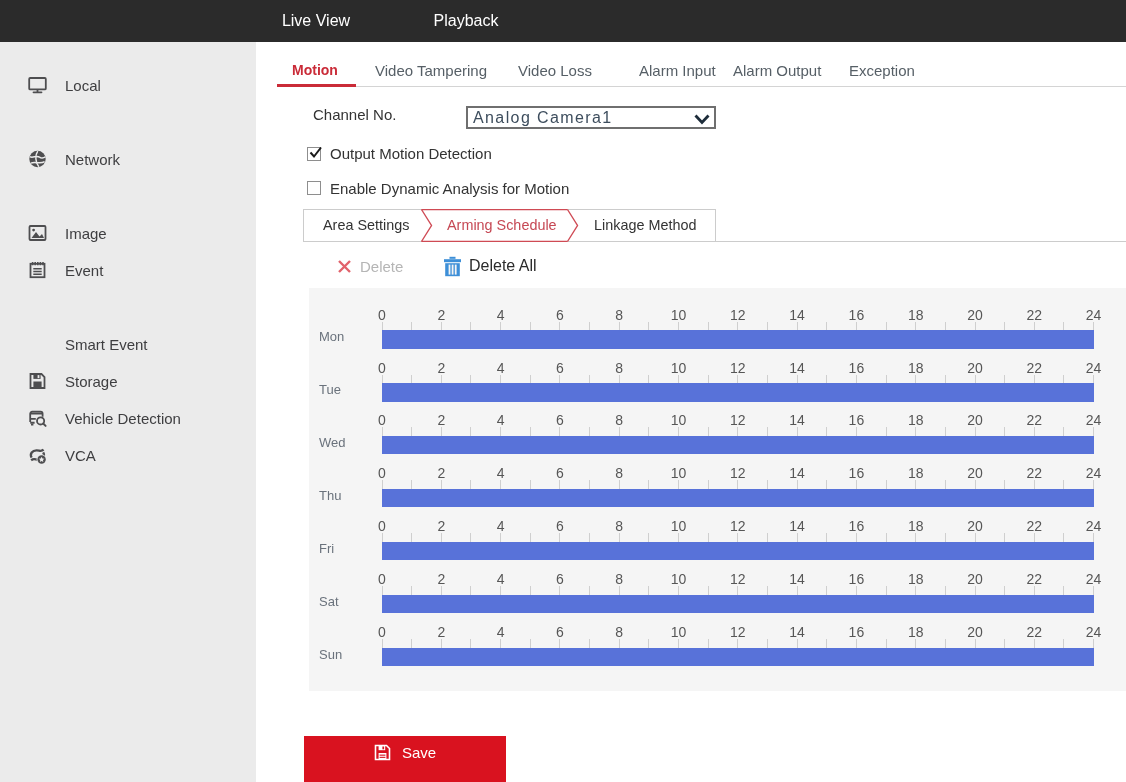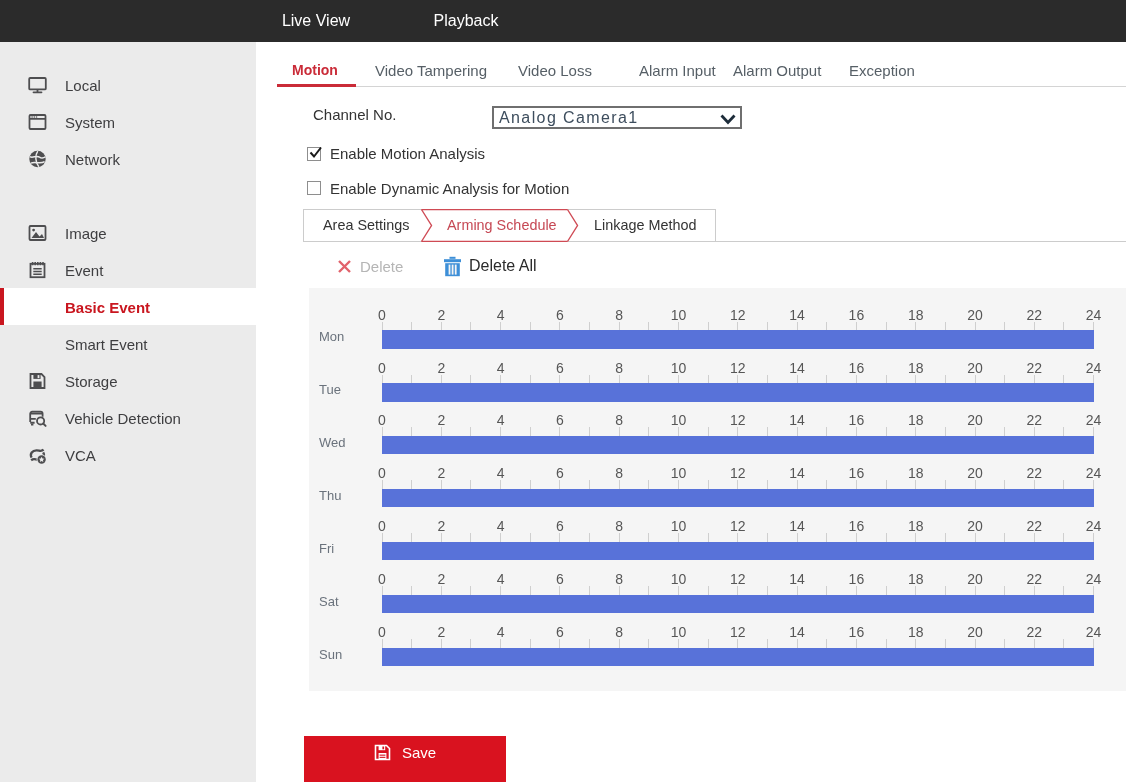--- a/index.html
+++ b/index.html
@@ -40,34 +40,20 @@
 <div class="mi" style="top:24px;">
       <div class="ic"><svg width="21" height="21" viewBox="0 0 21 21">
           <g fill="none" stroke="#4e4e50" stroke-width="1.8">
             <rect x="2.2" y="3.5" width="16.6" height="11.4" rx="1"></rect>
             <path d="M10.5 15v2.6"></path>
             <path d="M6.5 17.8h8" stroke-linecap="round"></path>
           </g>
         </svg></div>
       <div class="txt">Local</div>
     </div>
-<div class="mi" style="top:61px;">
-      <div class="ic"><svg width="21" height="21" viewBox="0 0 21 21">
-          <g fill="none" stroke="#4e4e50" stroke-width="1.8">
-            <rect x="2.5" y="3.5" width="16" height="14" rx="1"></rect>
-            <path d="M2.5 7.4h16"></path>
-          </g>
-          <g fill="#4e4e50">
-            <rect x="4.4" y="4.9" width="1.4" height="1.2"></rect>
-            <rect x="6.6" y="4.9" width="1.4" height="1.2"></rect>
-            <rect x="8.8" y="4.9" width="1.4" height="1.2"></rect>
-          </g>
-        </svg></div>
-      <div class="txt">System</div>
-    </div>
 <div class="mi" style="top:98px;">
       <div class="ic"><svg width="21" height="21" viewBox="0 0 21 21">
           <circle cx="10.5" cy="10.5" r="8.2" fill="#4e4e50"></circle>
           <g stroke="#ebebeb" stroke-width="1.5" fill="none">
             <path d="M3 8.2 C6 10.2,9 6.2,12.5 8.6 C15 10.3,17.5 9,18.3 8.2"></path>
             <path d="M4 14.6 C8 12.6,13 16,17.6 13.2"></path>
             <path d="M10.8 2.6 C7.8 6.5,8.3 14,11.8 18.2"></path>
           </g>
         </svg></div>
       <div class="txt">Network</div>
@@ -84,24 +70,20 @@
       <div class="ic"><svg width="21" height="21" viewBox="0 0 21 21">
           <rect x="3.5" y="4.3" width="14" height="13.4" fill="none" stroke="#4e4e50" stroke-width="1.8"></rect>
           <g stroke="#4e4e50" stroke-width="1.6">
             <path d="M5.6 2.4v3.4M8.2 2.4v3.4M10.8 2.4v3.4M13.4 2.4v3.4M16 2.4v3.4"></path>
           </g>
           <g stroke="#4e4e50" stroke-width="1.5">
             <path d="M6.3 9.3h8.4M6.3 12h8.4M6.3 14.7h8.4"></path>
           </g>
         </svg></div>
       <div class="txt">Event</div>
-    </div>
-<div class="mi misel" style="top:246px;">
-      <div class="bar"></div>
-      <div class="txt">Basic Event</div>
     </div>
 <div class="mi" style="top:283px;">
       <div class="txt">Smart Event</div>
     </div>
 <div class="mi" style="top:320px;">
       <div class="ic"><svg width="21" height="21" viewBox="0 0 21 21">
           <path d="M3.5 3.5h11l3 3v11h-14z" fill="none" stroke="#4e4e50" stroke-width="1.8"></path>
           <rect x="6.4" y="3.8" width="7.2" height="4.6" fill="#4e4e50"></rect>
           <rect x="10.6" y="4.6" width="1.8" height="3" fill="#ebebeb"></rect>
           <rect x="6.4" y="11" width="8.2" height="6" fill="#4e4e50"></rect>
@@ -137,32 +119,32 @@
 </div>
 <div id="tabline"></div>
 <div id="tabred"></div>
 <div class="abs" style="left:292px;top:62px;font-size:14px;color:#ca2b38;font-weight:bold;">Motion</div>
 <div class="abs" style="left:375px;top:62px;font-size:15px;color:#565f66;font-weight:normal;">Video Tampering</div>
 <div class="abs" style="left:518px;top:62px;font-size:15px;color:#565f66;font-weight:normal;">Video Loss</div>
 <div class="abs" style="left:625px;top:62px;font-size:15px;color:#565f66;font-weight:normal;margin-left:14px;">Alarm Input</div>
 <div class="abs" style="left:733px;top:62px;font-size:15px;color:#565f66;font-weight:normal;">Alarm Output</div>
 <div class="abs" style="left:849px;top:62px;font-size:15px;color:#565f66;font-weight:normal;">Exception</div>
 <div class="lbl" style="left:313px;top:106px;">Channel No.</div>
-<div class="abs" style="left:492px;top:106px;width:250px;height:23px;border:2px solid #6f6f6f;background:#fff;text-align:right;">
+<div class="abs" style="left:466px;top:106px;width:250px;height:23px;border:2px solid #6f6f6f;background:#fff;text-align:right;">
   <div class="abs" style="left:5px;top:0.5px;font-size:16px;letter-spacing:1.4px;color:#3d4d5d;">Analog Camera1</div>
   <svg class="abs" style="right:4px;top:6px;" width="16" height="12" viewBox="0 0 16 12">
       <path d="M1.5 1.5 L8 8.5 L14.5 1.5" fill="none" stroke="#1d2c3a" stroke-width="2.8"></path>
     </svg>
 </div>
 <div class="cb" style="left:307px;top:147px;">
     <svg width="16" height="14" viewBox="0 0 16 14" style="position:absolute;left:0px;top:-2px;">
       <path d="M2.5 6.5 L6 10.5 L13 1.5" fill="none" stroke="#1a1a1a" stroke-width="2"></path>
     </svg>
   </div>
-<div class="lbl" style="left:330px;top:144.5px;">Enable Motion Analysis</div>
+<div class="lbl" style="left:330px;top:144.5px;">Output Motion Detection</div>
 <div class="cb" style="left:307px;top:181px;"></div>
 <div class="lbl" style="left:330px;top:179.5px;">Enable Dynamic Analysis for Motion</div>
 
 <div class="abs" style="left:303px;top:209px;width:413px;height:33px;">
 <svg width="413" height="33" viewBox="0 0 413 33">
  <rect x="0.5" y="0.5" width="412" height="32" fill="#fff" stroke="#ccc"></rect>
  <path d="M118.5 0.5 L128.5 16.5 L118.5 32.5" fill="#fff" stroke="#cf4a54" stroke-width="1.4"></path>
  <path d="M264.5 0.5 L274.5 16.5 L264.5 32.5" fill="#fff" stroke="#cf4a54" stroke-width="1.4"></path>
  <path d="M118.5 0.5 H264.5 M118.5 32.5 H264.5" stroke="#cf4a54" stroke-width="1.4"></path>
  <text x="20" y="21" font-size="14.4" fill="#333" font-family="Liberation Sans">Area Settings</text>

